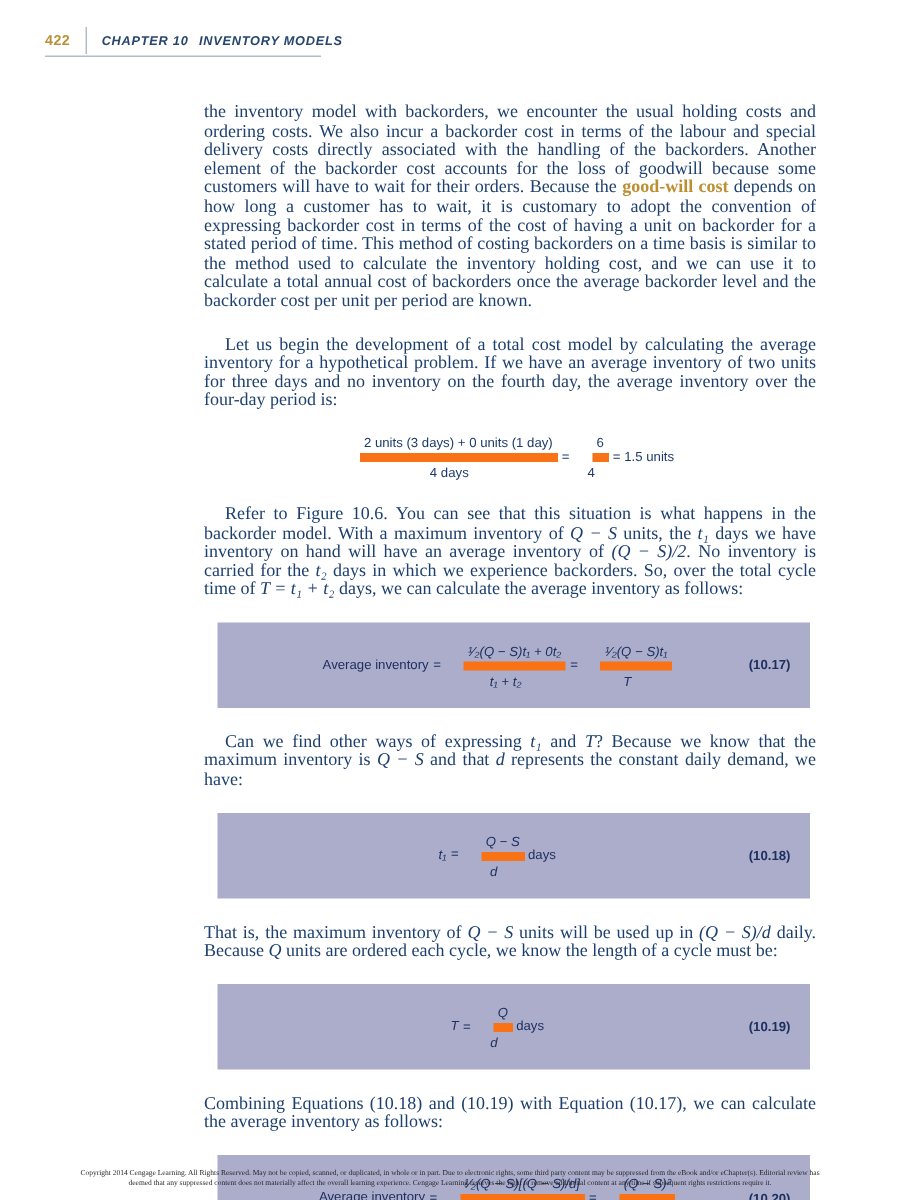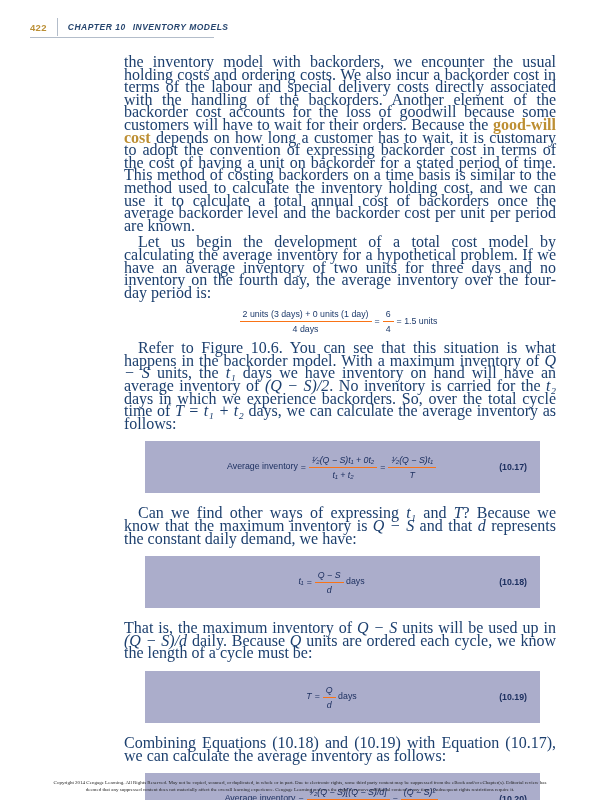--- a/index.html
+++ b/index.html
@@ -8,29 +8,29 @@
   
   .hdr{position:absolute;top:18px;left:30px;display:flex;align-items:center;
        font-family:"Liberation Sans","DejaVu Sans",sans-serif;justify-content:center;}
   .pagenum{color:#bb8f35;font-size:9.5px;font-weight:bold;letter-spacing:.3px;}
   .vrule{display:inline-block;width:1px;height:18px;background:#b3bdca;margin:0 10px;}
   .chapter{color:#27466f;font-size:8.5px;font-weight:bold;letter-spacing:.5px;white-space:nowrap;font-style:italic;}
   .chapter .sp{margin-left:7px;}
   .hdr-rule{position:absolute;top:37px;left:30px;width:184px;height:1px;background:#b3bdca;}
   
   .col{position:absolute;left:120px;top:52px;width:440px;color:#1c3f6e;}
-  p.body{margin:4px;font-size:16px;line-height:12.6px;text-align:justify;color:#1c3f6e;}
+  p.body{margin:16px;font-size:12px;line-height:12.6px;text-align:justify;color:#1c3f6e;}
   p.ind{text-indent:14px;}
   .gold{color:#bd8f33;font-weight:bold;}
   .it{font-style:italic;}
   
   .eq-display{margin:9px 0 8px;text-align:center;
       font-family:"Liberation Sans","DejaVu Sans",sans-serif;font-size:8.8px;color:#1d3a6b;}
   .frac{display:inline-block;vertical-align:middle;text-align:center;}
-  .frac .num{display:block;border-bottom:1px solid #f97316;padding:1px 3px 2px;}
+  .frac .num{display:block;border-bottom:6px solid #f97316;padding:1px 3px 2px;margin-left:12px;}
   .frac .den{display:block;padding:2px 3px 0;}
   .op{padding:0 3px;}
   .eqbox{position:relative;box-sizing:border-box;margin:11px 0 14px 25px;width:395px;
       background:#abadcb;padding:13px 46px 13px 24px;text-align:center;
       font-family:"Liberation Sans","DejaVu Sans",sans-serif;font-size:8.8px;color:#1d3060;}
   .eqlabel{position:absolute;right:13px;top:50%;transform:translateY(-50%);font-weight:bold;color:#1d3060;}
   
   .foot{position:absolute;left:18px;bottom:7px;width:564px;text-align:center;
       font-size:5px;line-height:6.5px;color:#262626;
       font-family:"Liberation Serif","DejaVu Serif",serif;}

